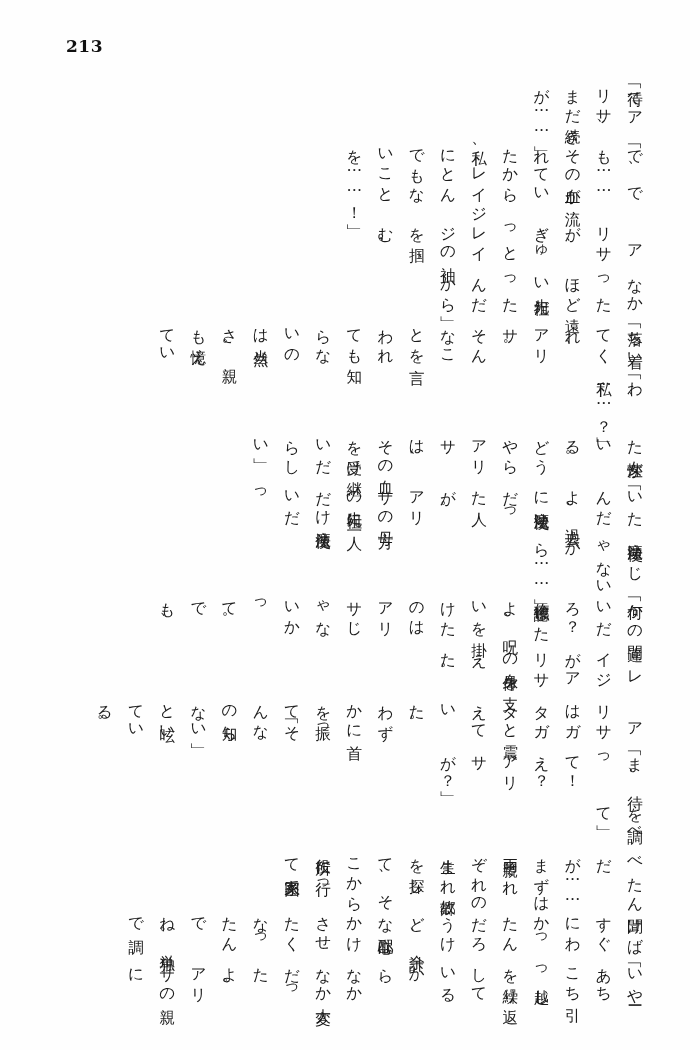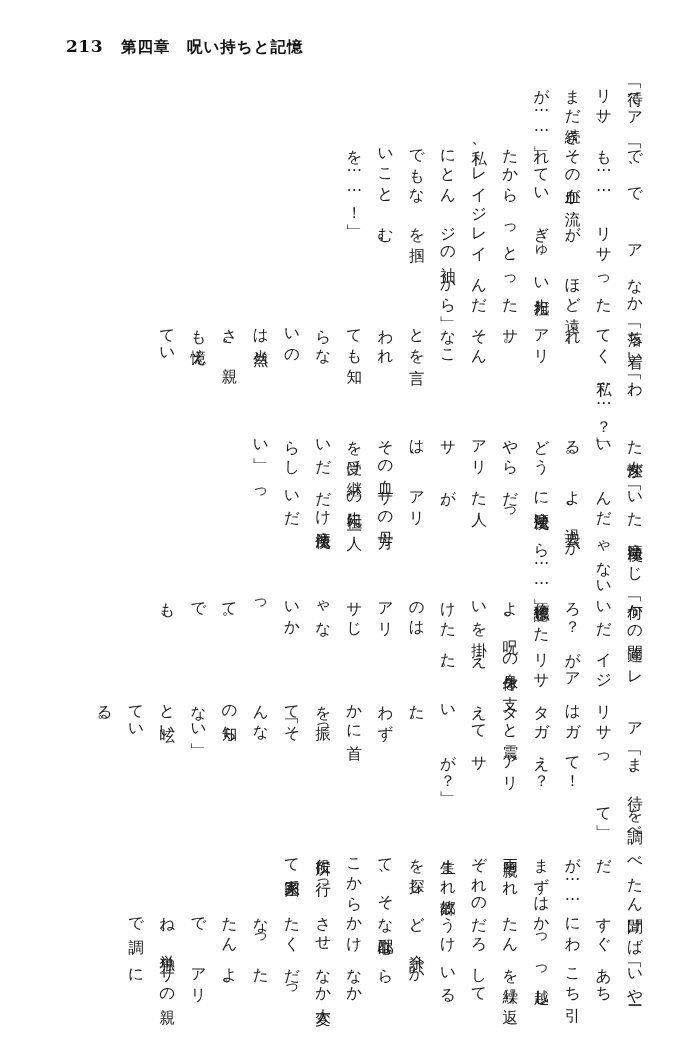--- a/index.html
+++ b/index.html
@@ -21,22 +21,23 @@
     box-sizing: border-box;
     background: #fefefe;
   }
   
   .running-head {
     position: absolute;
     top: 36px;
     left: 66px;
     display: flex;
     align-items: baseline;
-    gap: 18px;
+    gap: 4px;
     font-family: "DejaVu Serif", "Liberation Serif", serif;
+    flex-direction: column;
   }
   .page-number {
     font-size: 17px;
     font-weight: bold;
     letter-spacing: 0.5px;
     color: #111;
   }
   .chapter-title {
     font-size: 15.5px;
     font-weight: bold;
@@ -79,21 +80,20 @@
     word-break: break-all;
   }
 </style>
 </head>
 <body>
 
 <div class="page">
 
   <div class="running-head">
     <span class="page-number">213</span>
-    <span class="chapter-title">第四章　呪い持ちと記憶</span>
   </div>
 
   <div class="body-area">
     <div class="vtext">
       <div class="vline">「いやーあちこち引っ越しを繰り返しているから、なかなか大変だったよ。アリサの親に</div>
       <div class="vline">聞けばすぐにわかったんだろうけど、余計な心配はかけさせたくなったんでね。単独で調</div>
       <div class="vline">べたんだが……まずは両親それぞれの生まれ故郷を探して、そこから役所に行って家系図</div>
       <div class="vline">を調べて」</div>
       <div class="vline">「ま、待って！　え？　アリサが？」</div>
       <div class="vline">　アリサはガタガタと震えていた。わずかに首を振って「そんなの知らない」と呟いている。</div>

